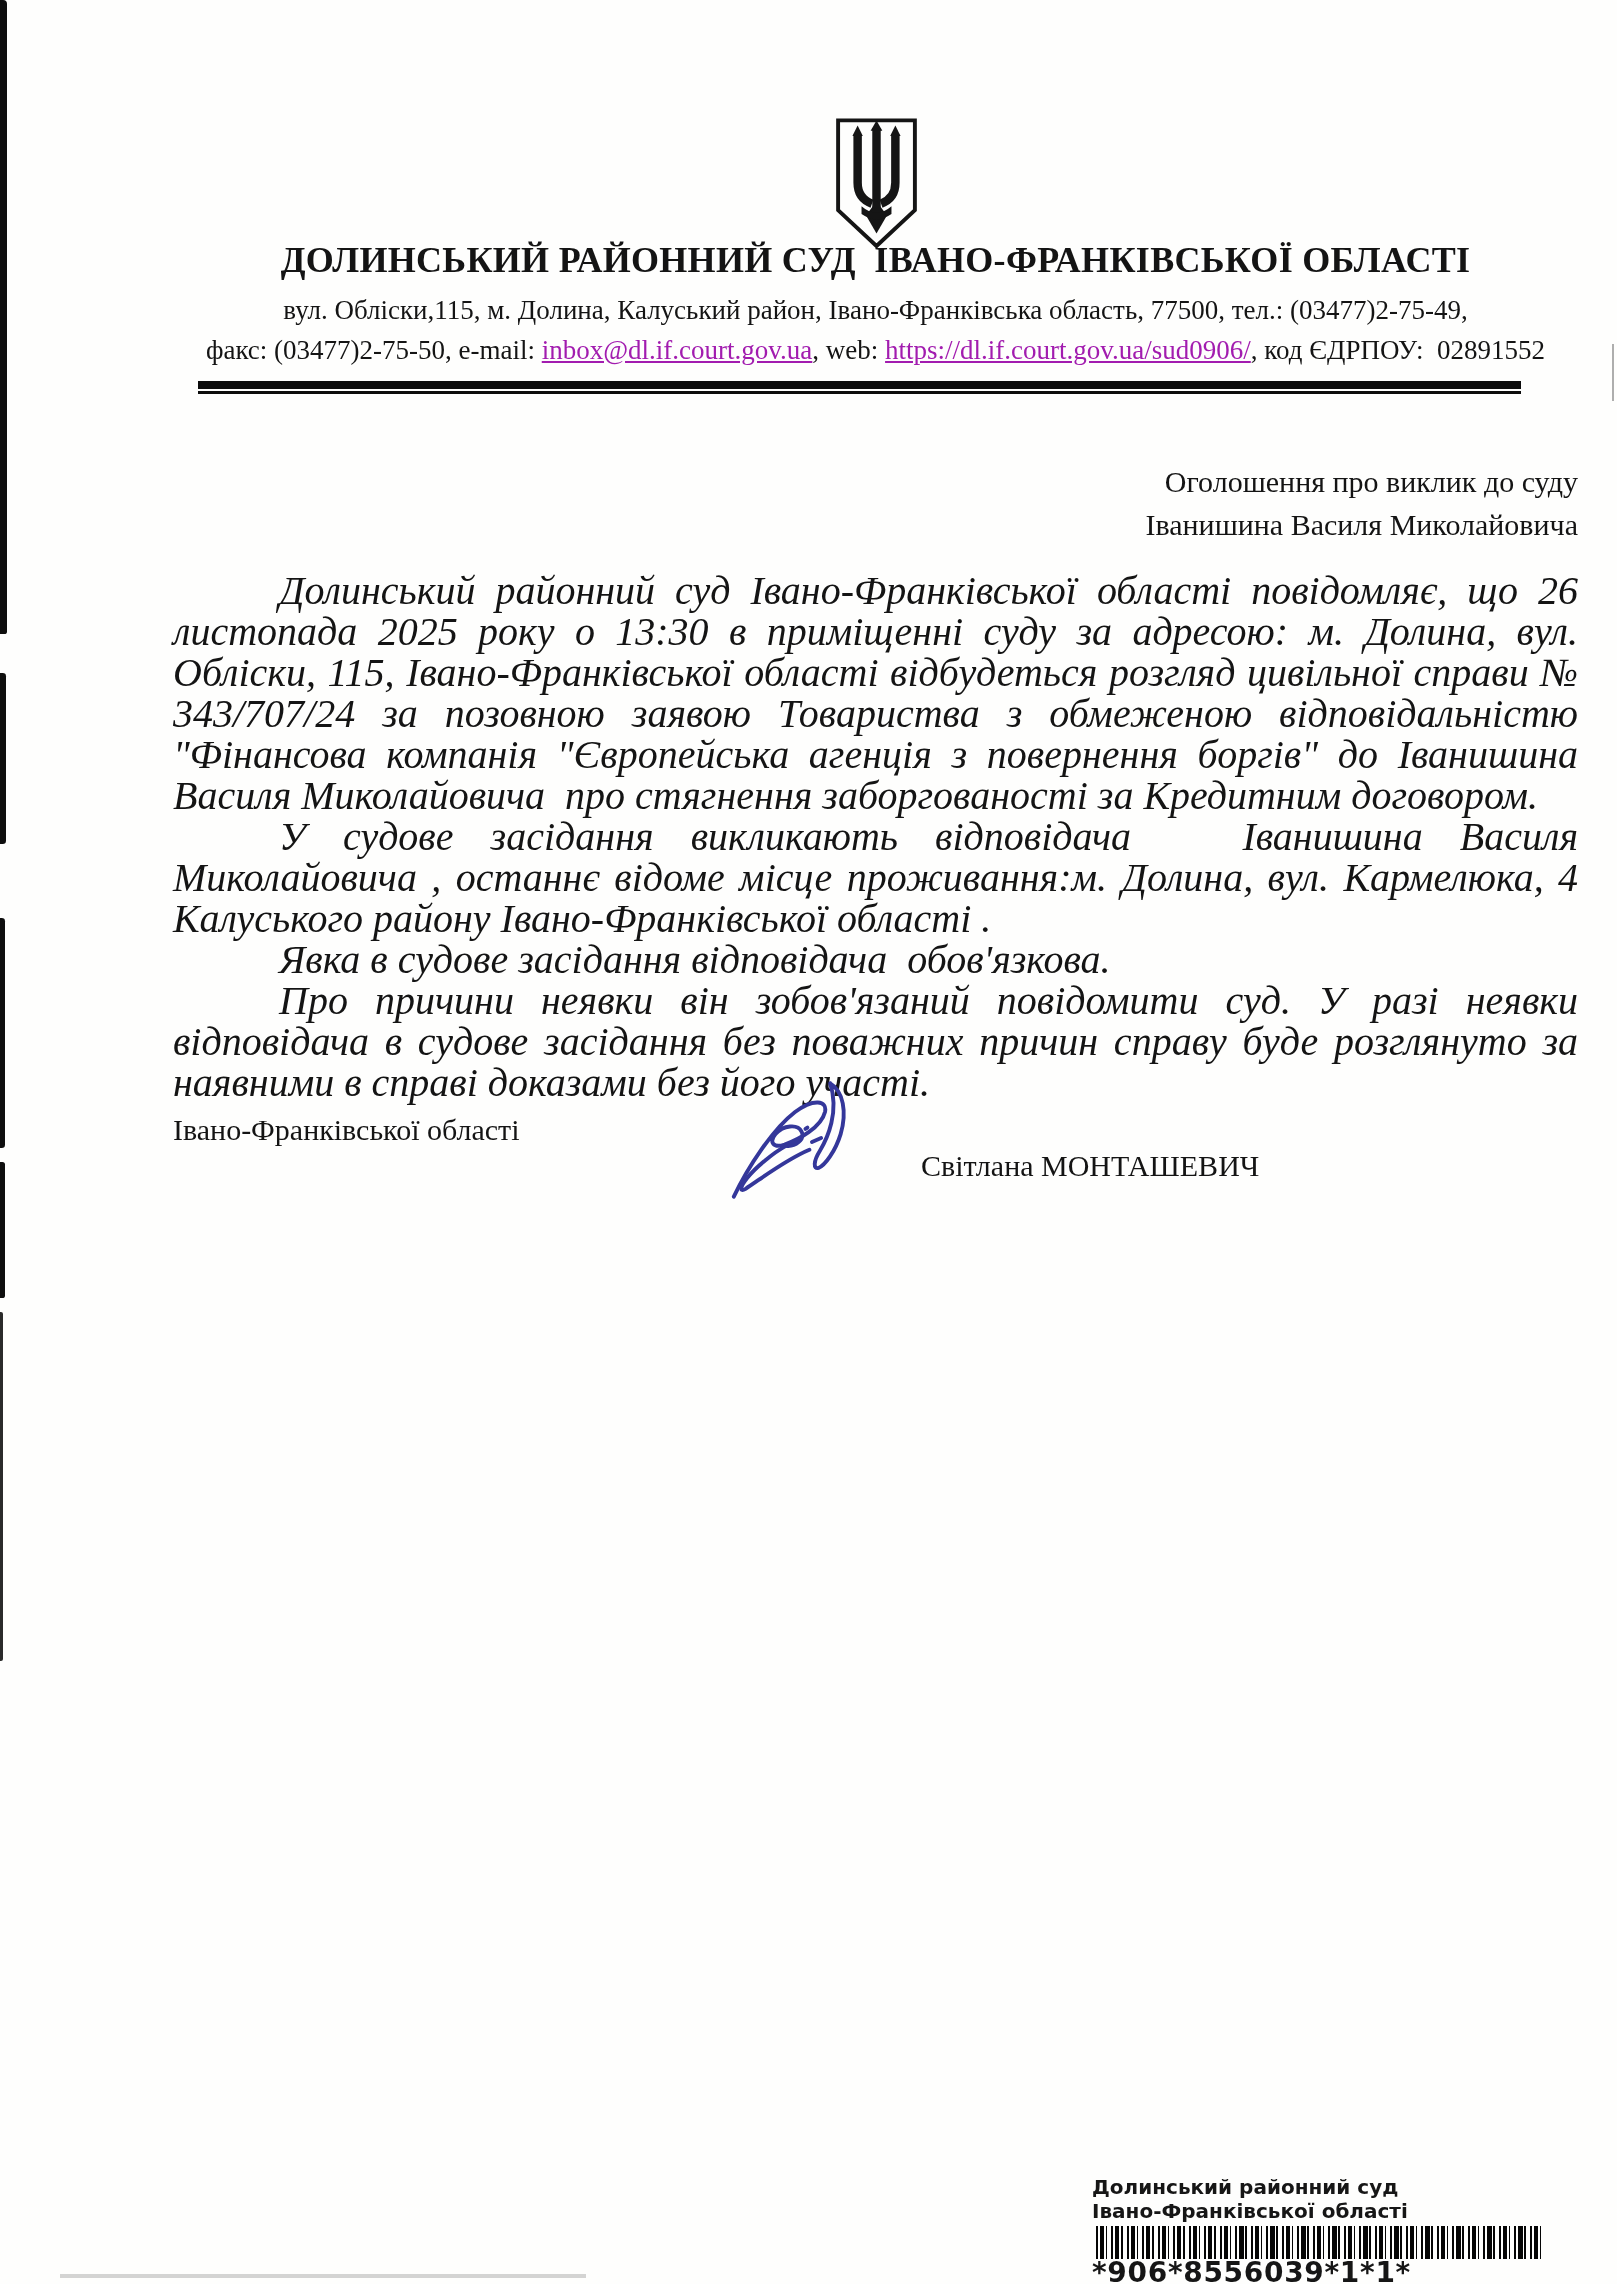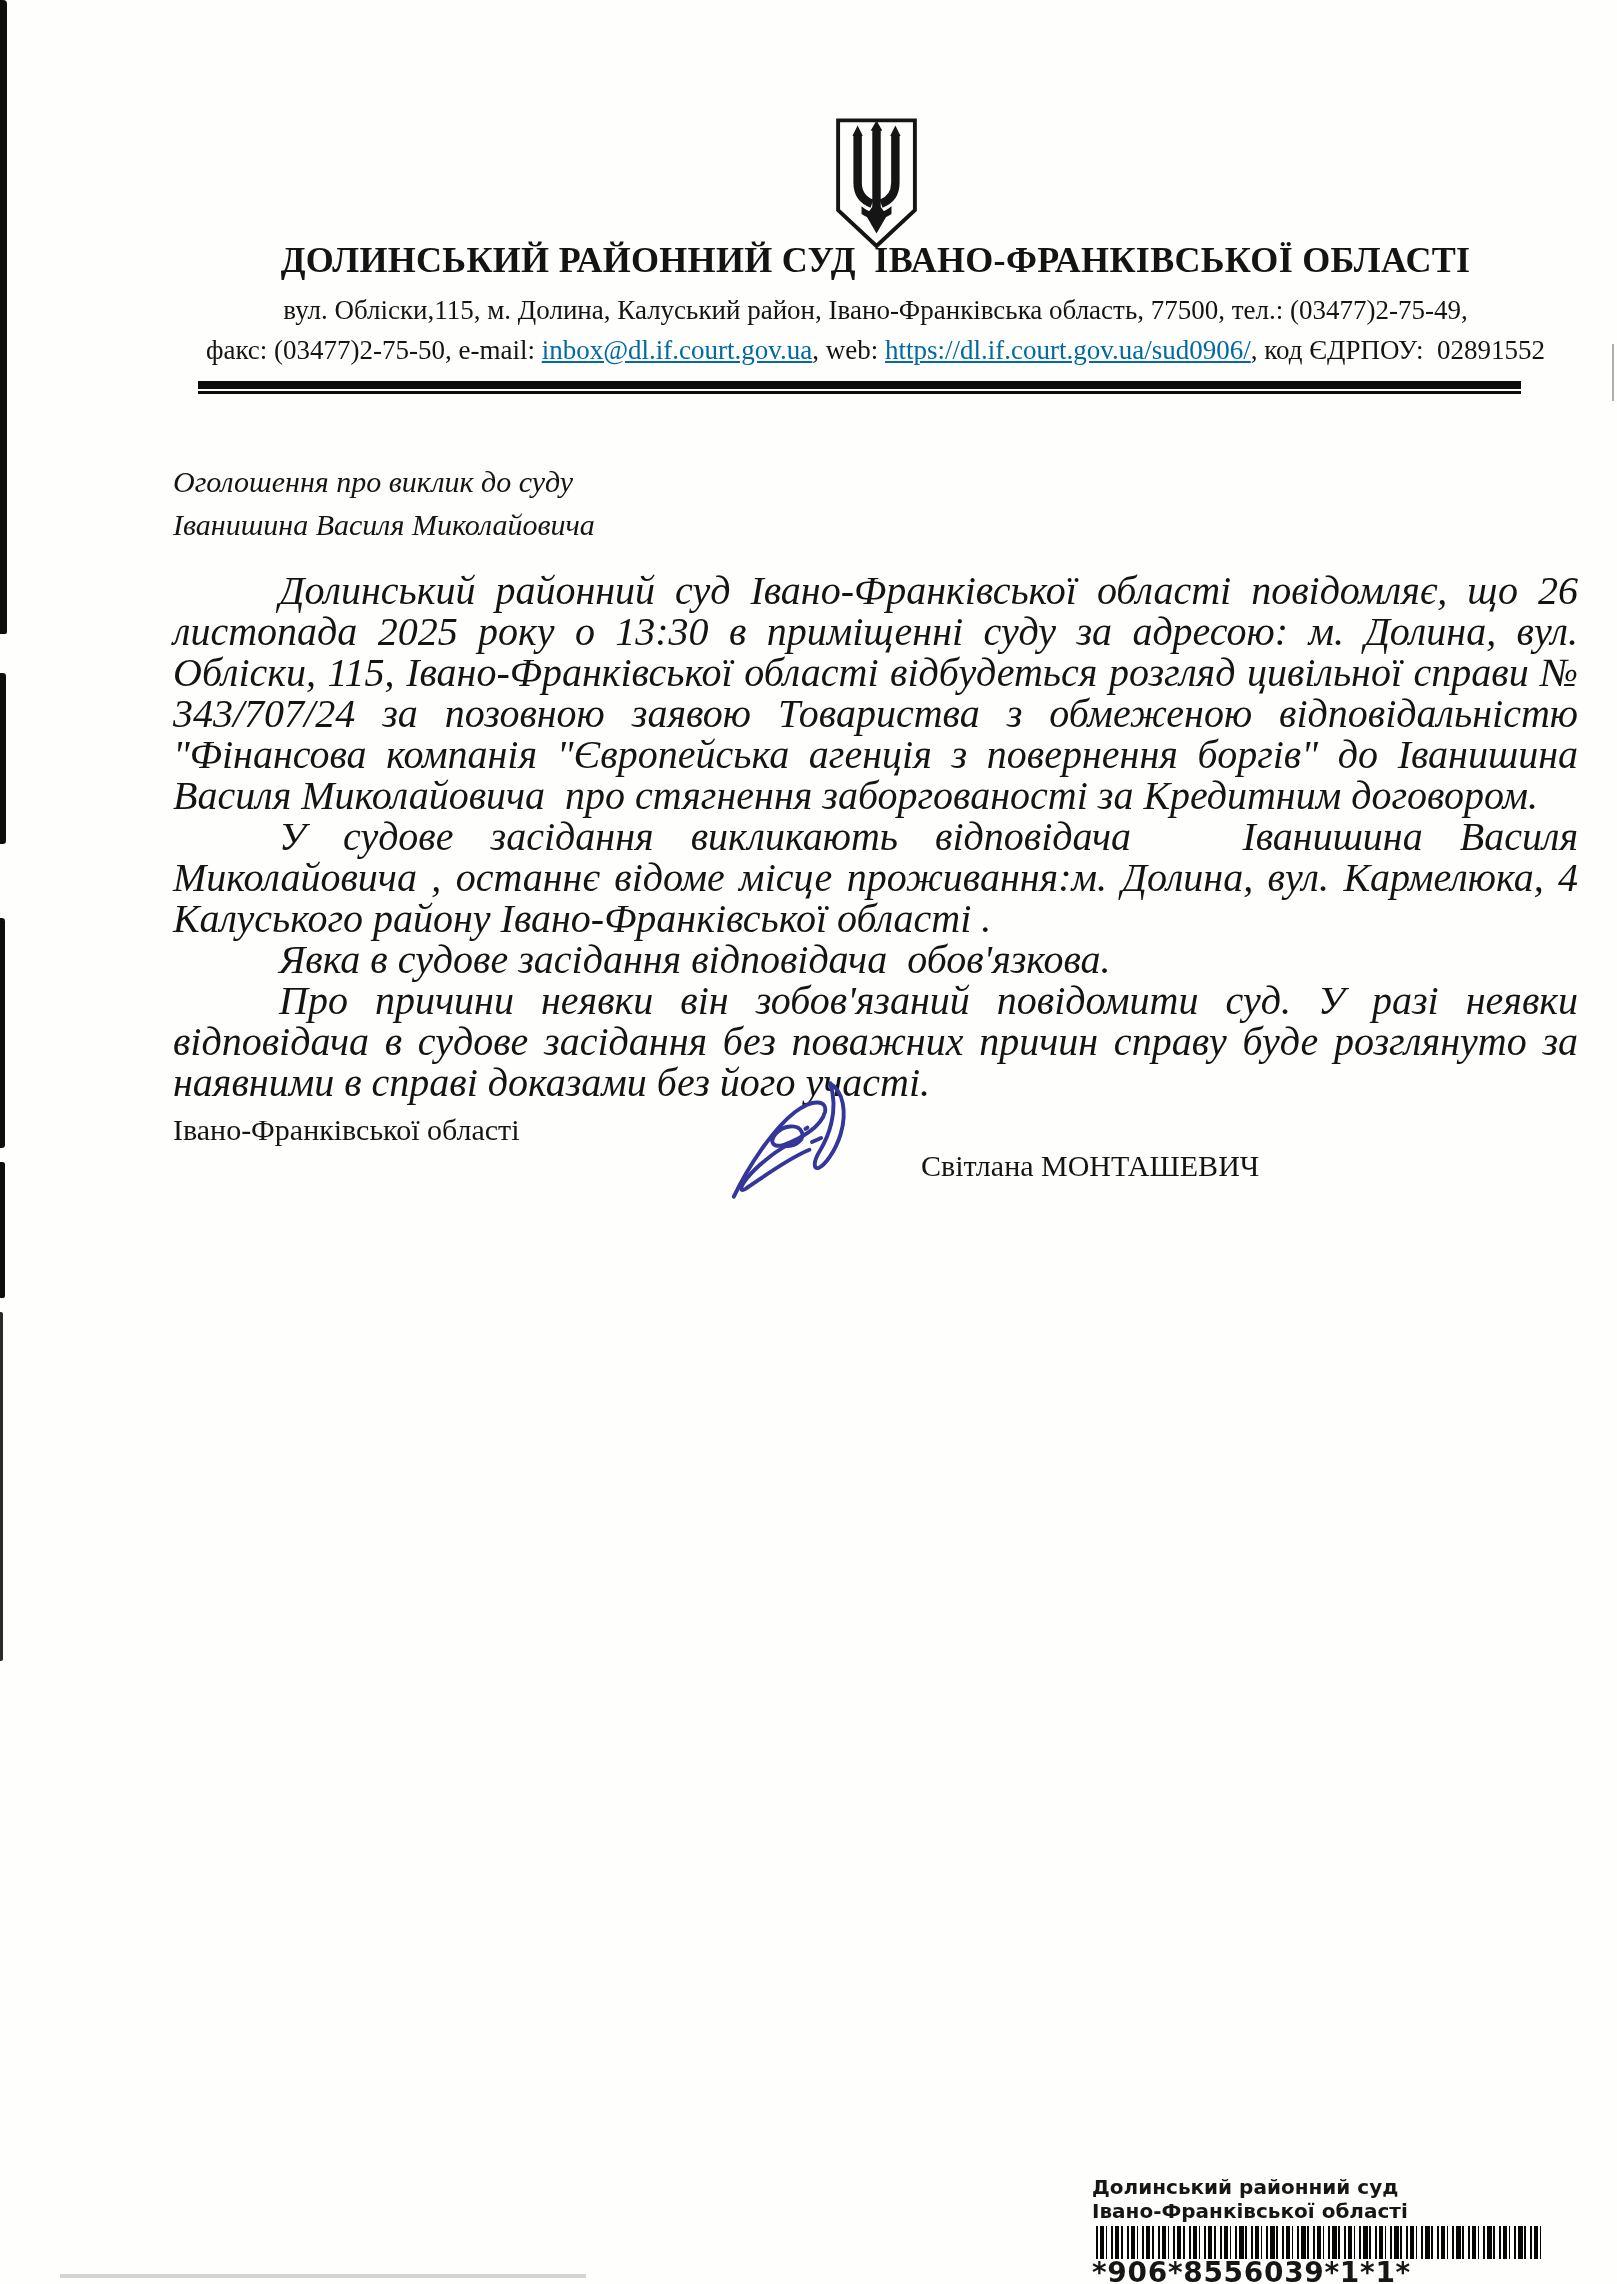--- a/index.html
+++ b/index.html
@@ -23,29 +23,29 @@
   .right-hairline{position:absolute;left:1612px;top:344px;width:2px;height:57px;background:#9a9a9a;opacity:.8;}
   
   .emblem{position:absolute;left:829px;top:115px;width:95px;height:137px;}
   .court-title{
     position:absolute;left:173px;top:241px;width:1405px;
     text-align:center;font-weight:bold;font-size:36px;line-height:39px;letter-spacing:0.3px;
   }
   .addr{position:absolute;left:121px;width:1509px;text-align:center;font-size:27px;line-height:31px;}
   .addr.l1{top:295px;}
   .addr.l2{top:335px;}
-  .addr a{color:#0369a1;text-decoration:underline;text-align:right;}
+  .addr a{color:#a21caf;text-decoration:underline;text-align:right;}
   .rule{
     position:absolute;left:198px;top:381px;width:1323px;height:14.3px;
     background:linear-gradient(#0c0c0c 0 8.5px,#fefefd 8.5px 10.4px,#0c0c0c 10.4px 13px,#fefefd 13px 14.3px);
   }
   
   .doc-title{
     position:absolute;left:173px;top:460px;width:1405px;
-    text-align:left;font-size:30px;line-height:43px;font-style:italic;
+    text-align:right;font-size:30px;line-height:43px;
   }
   .body-text{
     position:absolute;left:173px;top:570px;width:1405px;
     font-size:40px;line-height:41px;text-align:justify;font-style:italic;
   }
   .body-text p{margin:0;text-indent:106px;}
   
   .sig-label{position:absolute;left:173px;top:1108px;font-size:30px;line-height:44px;}
   .sig-ink{position:absolute;left:722px;top:1069px;width:150px;height:140px;}
   .judge-name{position:absolute;left:921px;top:1149px;font-size:30px;}

